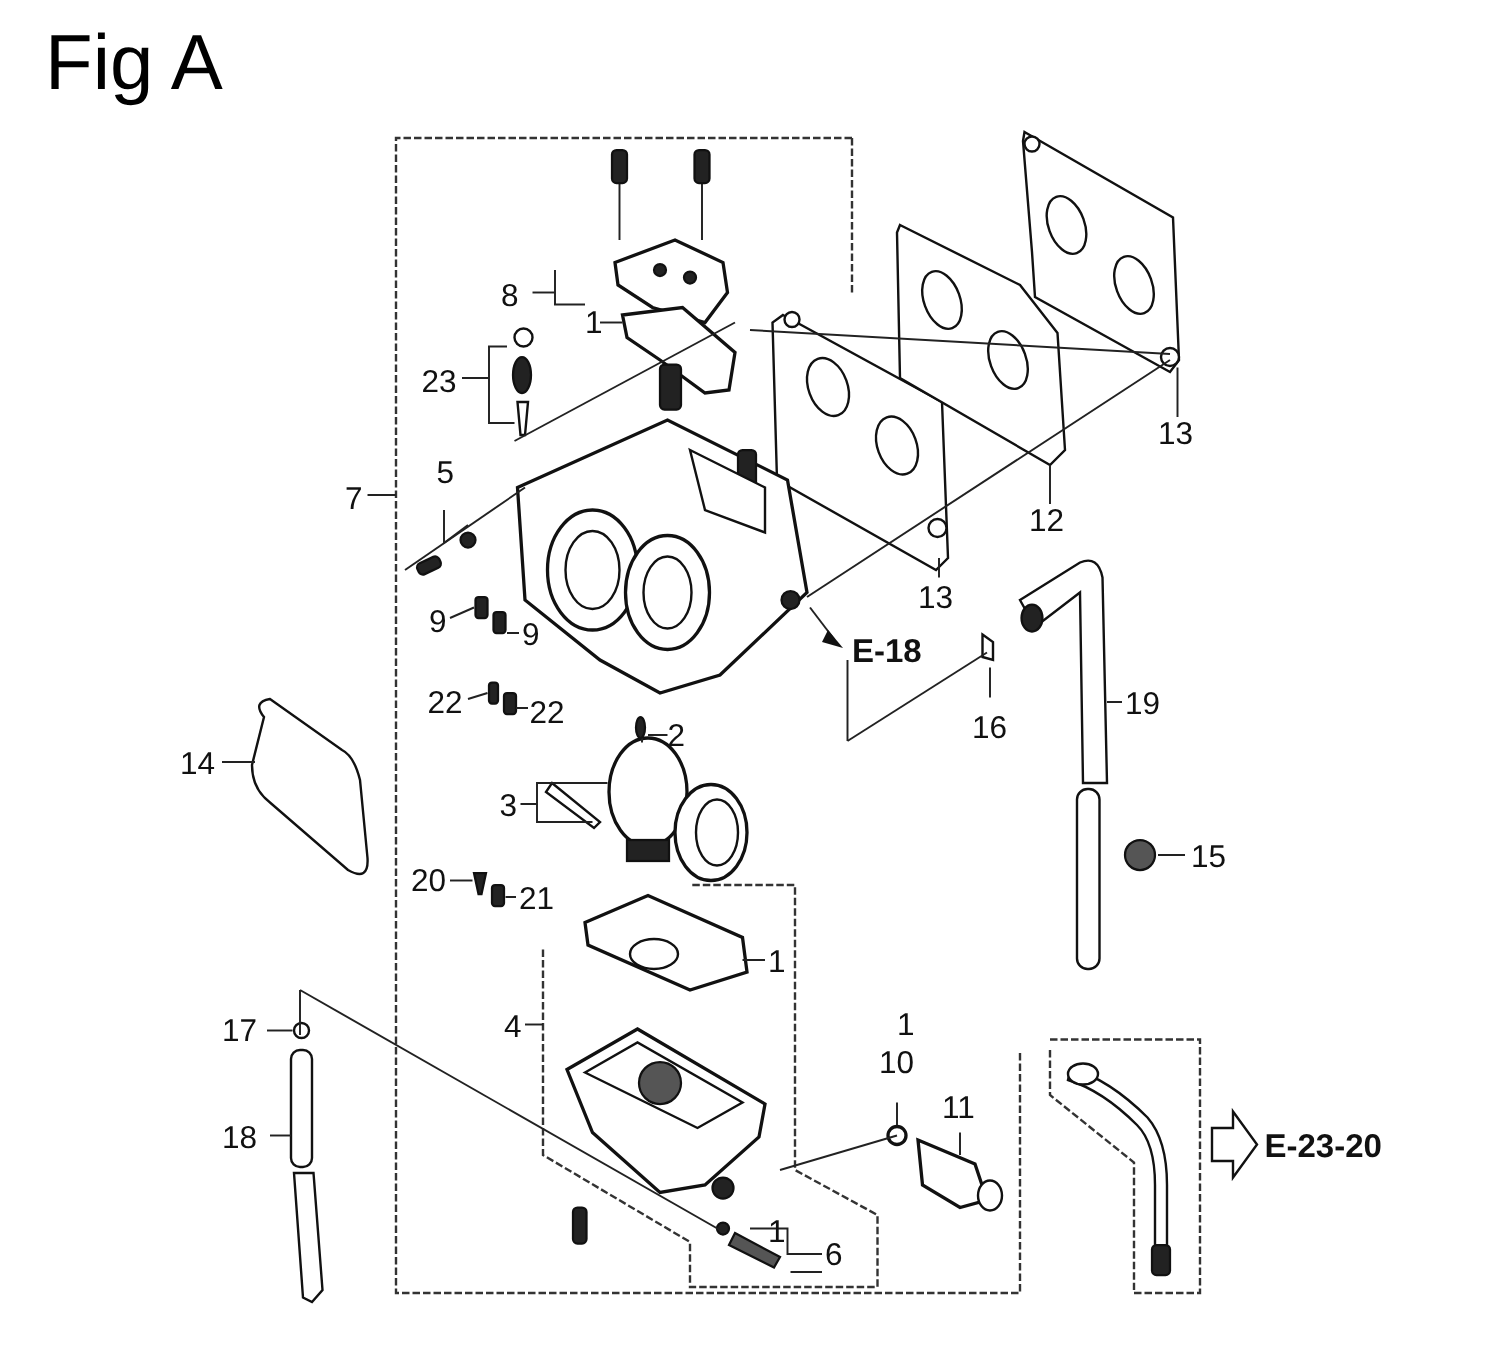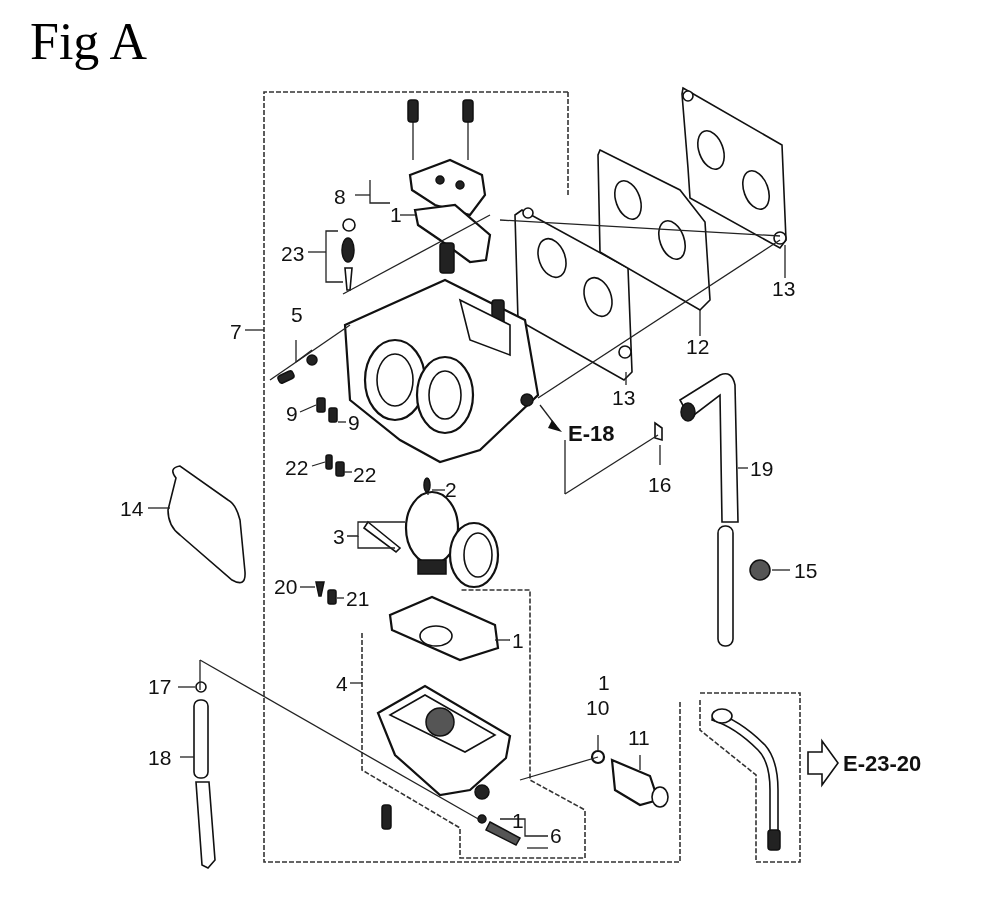--- a/index.html
+++ b/index.html
@@ -1,19 +1,19 @@
 <!DOCTYPE html>
 <html><head>
 <meta charset="utf-8">
 <style>
   html, body { margin: 0; padding: 0; background: #ffffff; }
   body { width: 1000px; height: 899px; position: relative; overflow: hidden;
          font-family: "Liberation Sans", sans-serif; }
   #fig-title { position: absolute; left: 30px; top: 12px; font-size: 52px; color: #000;
-               font-family: Liberation Serif, serif; letter-spacing: 0px; }
+               font-family: Liberation Sans, sans-serif; letter-spacing: 0px; }
   #diagram { position: absolute; left: 0; top: 0; }
   .lbl { font-family: "Liberation Sans", sans-serif; font-size: 21px; fill: #111; }
   .ref { font-family: "Liberation Sans", sans-serif; font-size: 22px; font-weight: bold; fill: #111; }
   .ln { stroke: #222; stroke-width: 1.3; fill: none; }
   .dash { stroke: #333; stroke-width: 1.6; fill: none; stroke-dasharray: 5 2; }
   .part { stroke: #111; stroke-width: 2.2; fill: #fff; }
   .part-thin { stroke: #111; stroke-width: 1.6; fill: #fff; }
   .dark { fill: #222; stroke: #111; stroke-width: 1.5; }
   .hatch { fill: #555; stroke: #111; stroke-width: 1.5; }
 </style>

